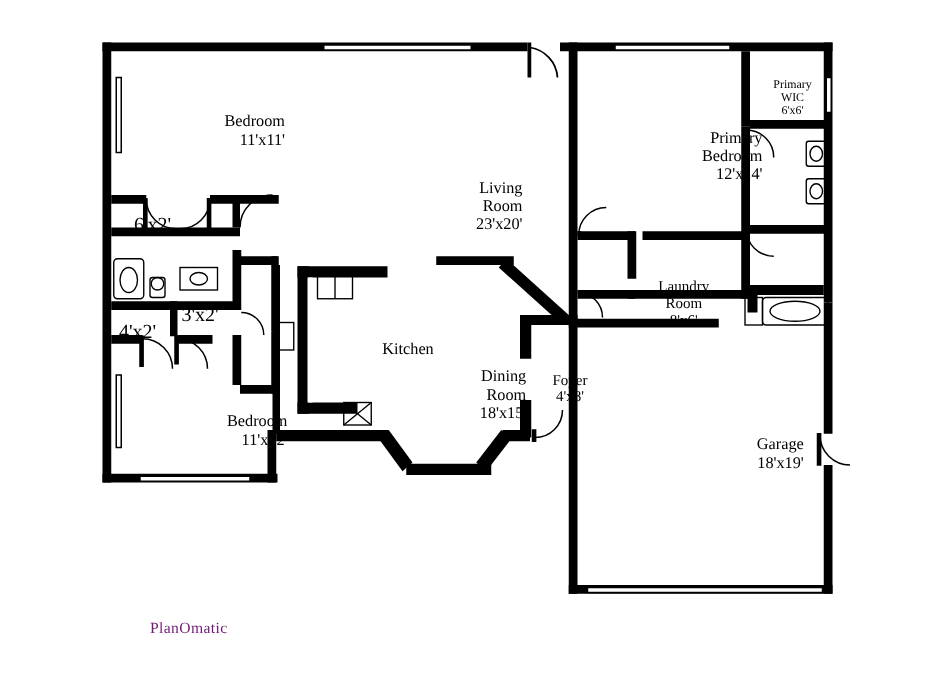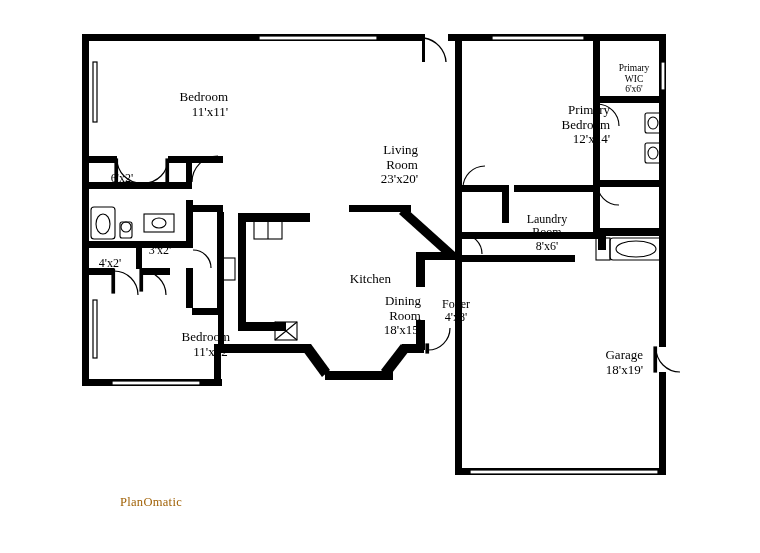--- a/index.html
+++ b/index.html
@@ -26,41 +26,41 @@
     text-align: center;
     font-family: "Liberation Serif", serif;
     font-weight: normal;
     color: #000000;
     line-height: 1.12;
     white-space: pre-line;
     pointer-events: none;
   }
   .label.sz-lg { font-size: 13px; text-align: right; }
   .label.sz-md { font-size: 12px; }
-  .label.sz-sm { font-size: 12px; }
+  .label.sz-sm { font-size: 16px; }
   .label.sz-xs { font-size: 9.5px; }
 
   .disclaimer {
     position: absolute;
     left: 0;
     top: 494px;
     width: 760px;
     text-align: center;
     font-family: "Liberation Serif", serif;
     font-size: 12.5px;
     color: #3a3a3a;
     line-height: 1.35;
   }
   .disclaimer .line { display: block; }
   .disclaimer .watermark {
     position: absolute;
     left: 120px;
     top: 0px;
     font-size: 12.5px;
-    color: #a16207;
+    color: #701a75;
     letter-spacing: 0.3px;
   }
 </style>
 </head>
 <body>
 
 <svg id="floorplan" viewBox="0 0 760 553" xmlns="http://www.w3.org/2000/svg">
   <rect x="0" y="0" width="760" height="553" fill="#ffffff"></rect>
 
   <g fill="#000000">
@@ -238,36 +238,36 @@
 </svg>
 
 <div id="labels">
     <div class="label sz-lg" style="left: 68px; top: 90px; width: 160px;">Bedroom
 11'x11'</div>
     <div class="label sz-sm" style="left: 42px; top: 172px; width: 160px;">6'x2'</div>
     <div class="label sz-sm" style="left: 30px; top: 257px; width: 160px;">4'x2'</div>
     <div class="label sz-sm" style="left: 80px; top: 244px; width: 160px;">3'x2'</div>
     <div class="label sz-lg" style="left: 70px; top: 330px; width: 160px;">Bedroom
 11'x12'</div>
-    <div class="label sz-lg" style="left: 187px; top: 272px; width: 160px; margin-left: 44px;">Kitchen</div>
+    <div class="label sz-lg" style="left: 187px; top: 272px; width: 160px;">Kitchen</div>
     <div class="label sz-lg" style="left: 258px; top: 103px; width: 160px; margin-top: 40px;">Living
 Room
 23'x20'</div>
     <div class="label sz-lg" style="left: 261px; top: 294px; width: 160px;">Dining
 Room
 18'x15'</div>
     <div class="label sz-md" style="left: 376px; top: 298px; width: 160px;">Foyer
 4'x8'</div>
     <div class="label sz-lg" style="left: 450px; top: 103px; width: 160px;">Primary
 Bedroom
 12'x14'</div>
     <div class="label sz-xs" style="left: 554px; top: 63px; width: 160px;">Primary
 WIC
 6'x6'</div>
-    <div class="label sz-md" style="left: 467px; top: 213px; width: 160px;">Laundry
+    <div class="label sz-md" style="left: 467px; top: 223px; width: 160px;">Laundry
 Room
 8'x6'</div>
     <div class="label sz-lg" style="left: 483px; top: 348px; width: 160px;">Garage
 18'x19'</div>
   </div>
 
 <div class="disclaimer">
   <span class="watermark">PlanOmatic</span>
 </div>
 

